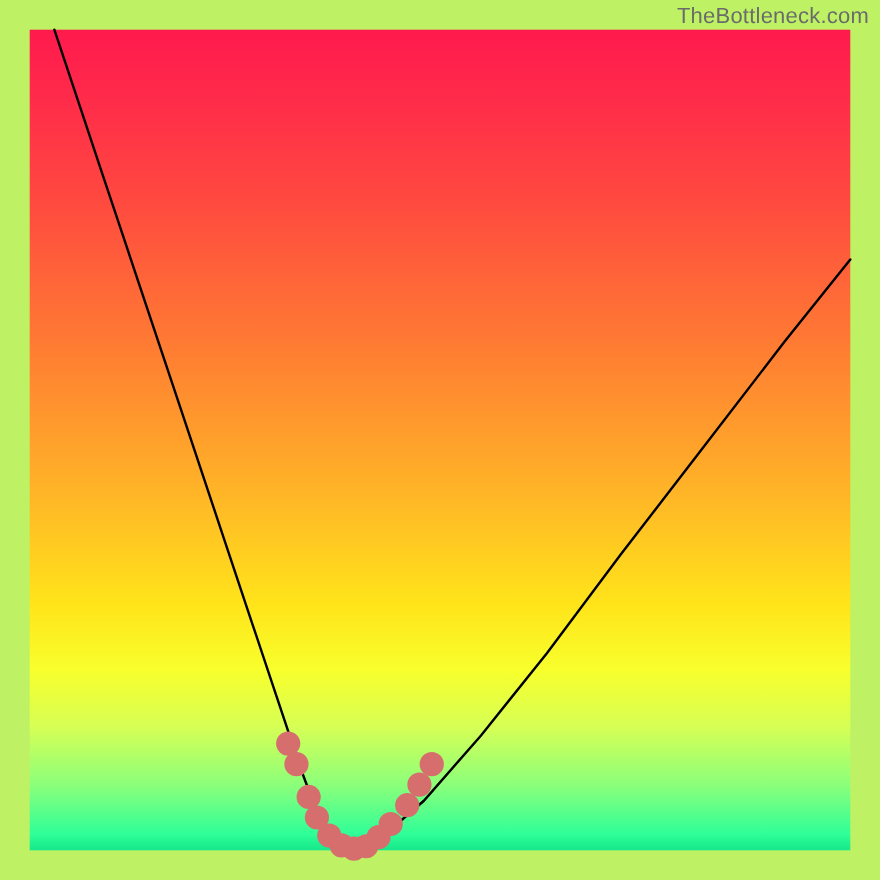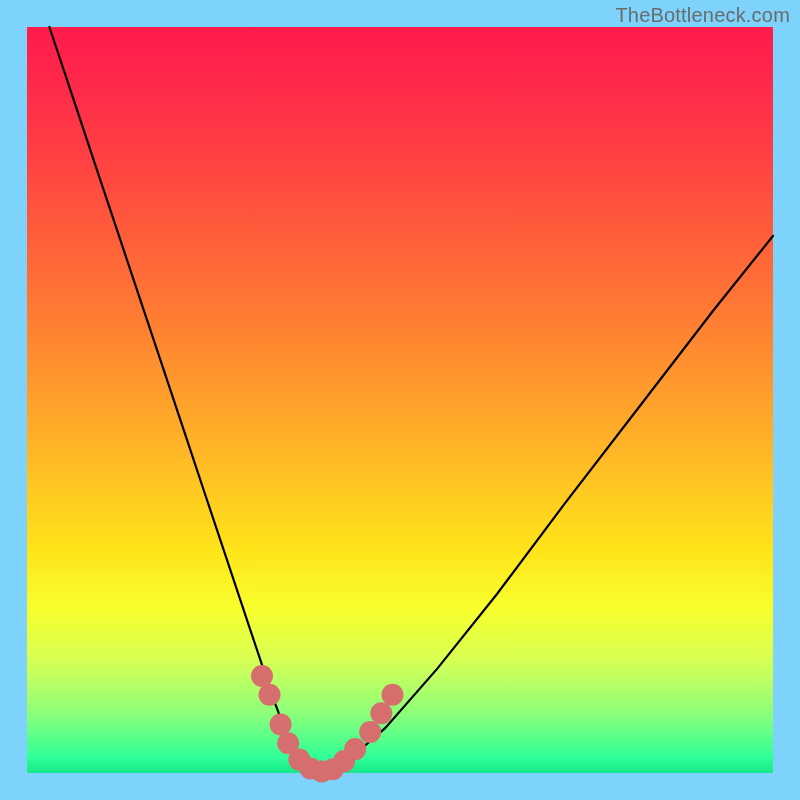--- a/index.html
+++ b/index.html
@@ -9,21 +9,21 @@
     height: 800px;
     background: #000;
     overflow: hidden;
   }
   .frame {
     position: absolute;
     left: 0;
     top: 0;
     width: 800px;
     height: 800px;
-    background: #7dd3fc;
+    background: #bef264;
   }
   .plot {
     position: absolute;
     left: 27px;
     top: 27px;
     width: 746px;
     height: 746px;
     
     background: linear-gradient(to bottom,
       #ff1a4d 0%,

